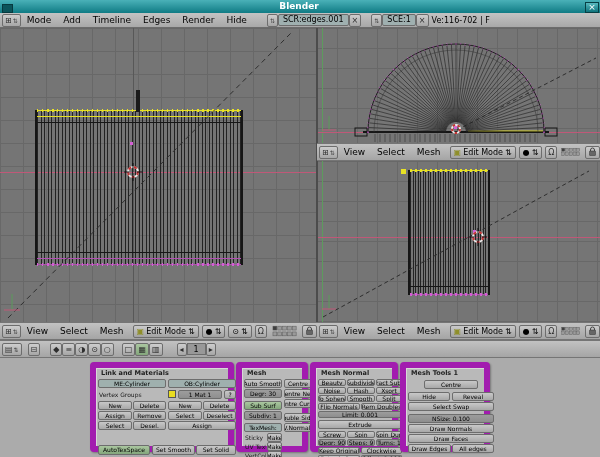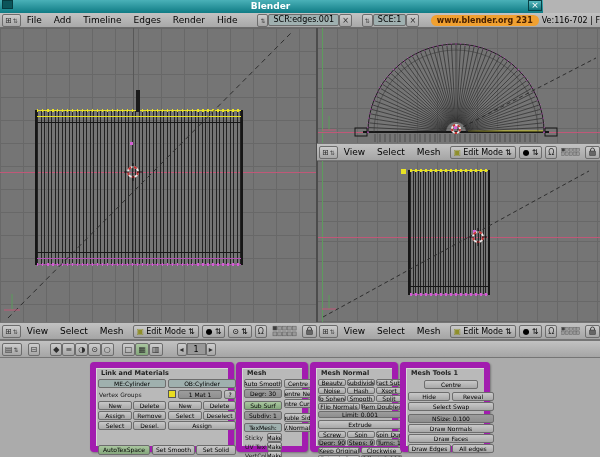--- a/index.html
+++ b/index.html
@@ -1,19 +1,19 @@
 <!DOCTYPE html>
 <html><head>
 <meta charset="utf-8">
 <style>
   *{margin:0;padding:0;box-sizing:border-box}
   body{background:#777;font-family:"DejaVu Sans",sans-serif}
   #app{position:relative;width:600px;height:457px;background:#b4b4b4;overflow:hidden;color:#000;outline:1px solid #1d5f64}
   
-  #titlebar{position:absolute;top:0;left:0;width:543px;height:13px;background:linear-gradient(#4ab1b8,#0f7b84);display:flex;align-items:flex-start}
+  #titlebar{position:absolute;top:0;left:0;width:600px;height:13px;background:linear-gradient(#4ab1b8,#0f7b84);display:flex;align-items:flex-end}
   .t-icon{width:11px;height:9px;margin-left:2px;background:#0b545a;border:1px solid #063a3f}
   .t-title{flex:1;text-align:center;color:#fff;font-size:9px;font-weight:bold;line-height:13px}
   .t-close{width:14px;height:11px;margin-right:1px;background:linear-gradient(#57b9bf,#0e737b);border:1px solid #073f44;color:#fff;font-size:9px;line-height:9px;text-align:center}
   
   #menubar{position:absolute;top:13px;left:0;width:600px;height:15px;background:linear-gradient(#c3c3c3,#a8a8a8);border-bottom:1px solid #6c6c6c;display:flex;align-items:center;font-size:9px;overflow:hidden;white-space:nowrap}
   .mtxt{padding:0 6px;line-height:14px}
   .ibtn{background:linear-gradient(#cdcdcd,#a6a6a6);border:1px solid #6d6d6d;border-radius:2px;height:13px;display:inline-flex;align-items:center;justify-content:center;gap:1px;font-size:8px;color:#2e2e2e;padding:0 2px;flex:none}
   .ibtn .ar{font-size:6px;color:#444}
   .hfld{background:#9fb0b0;border:1px solid #6d6d6d;border-radius:2px;height:12px;line-height:10px;font-size:8px;padding:0 4px;flex:none}
   .vbadge{border-radius:7px;height:11px;line-height:11px;font-size:8px;font-weight:bold;color:#472000;padding:0 6px;margin-left:auto;flex:none}
@@ -59,37 +59,36 @@
     <div class="t-icon"></div>
     <div class="t-title">Blender</div>
     <div class="t-close">×</div>
   </div>
 
   <div id="menubar">
     <span class="ibtn" style="margin-left:2px">
       <span>⊞</span>
       <span class="ar">⇅</span>
     </span>
-    <span class="mtxt">File</span>
+    <span class="mtxt">Mode</span>
     <span class="mtxt">Add</span>
     <span class="mtxt">Timeline</span>
     <span class="mtxt">Edges</span>
     <span class="mtxt">Render</span>
     <span class="mtxt">Hide</span>
     <span class="ibtn" style="margin-left:14px">
         <span class="ar">⇅</span>
       </span>
     <span class="hfld">SCR:edges.001</span>
     <span class="ibtn">×</span>
     <span class="ibtn" style="margin-left:10px">
         <span class="ar">⇅</span>
       </span>
     <span class="hfld">SCE:1</span>
     <span class="ibtn">×</span>
-    <span class="vbadge" id="version-badge" style="background: rgb(240, 160, 48);">www.blender.org 231</span>
     <span class="stats">Ve:116-702 | F</span>
   </div>
 
   <div class="vp grid23" style="left:0;top:28px;width:317px;height:294px">
     <div class="axis-dark" style="left:133px"></div>
     <div class="axis-x" style="top:144px"></div>
 
     <div class="curtain" style="left:35px;top:82px;width:208px;height:155px">
       <div class="cl dots-y" style="top:-1px"></div>
       <div class="cl" style="top:0;height:1px;background:#e8e224"></div>

